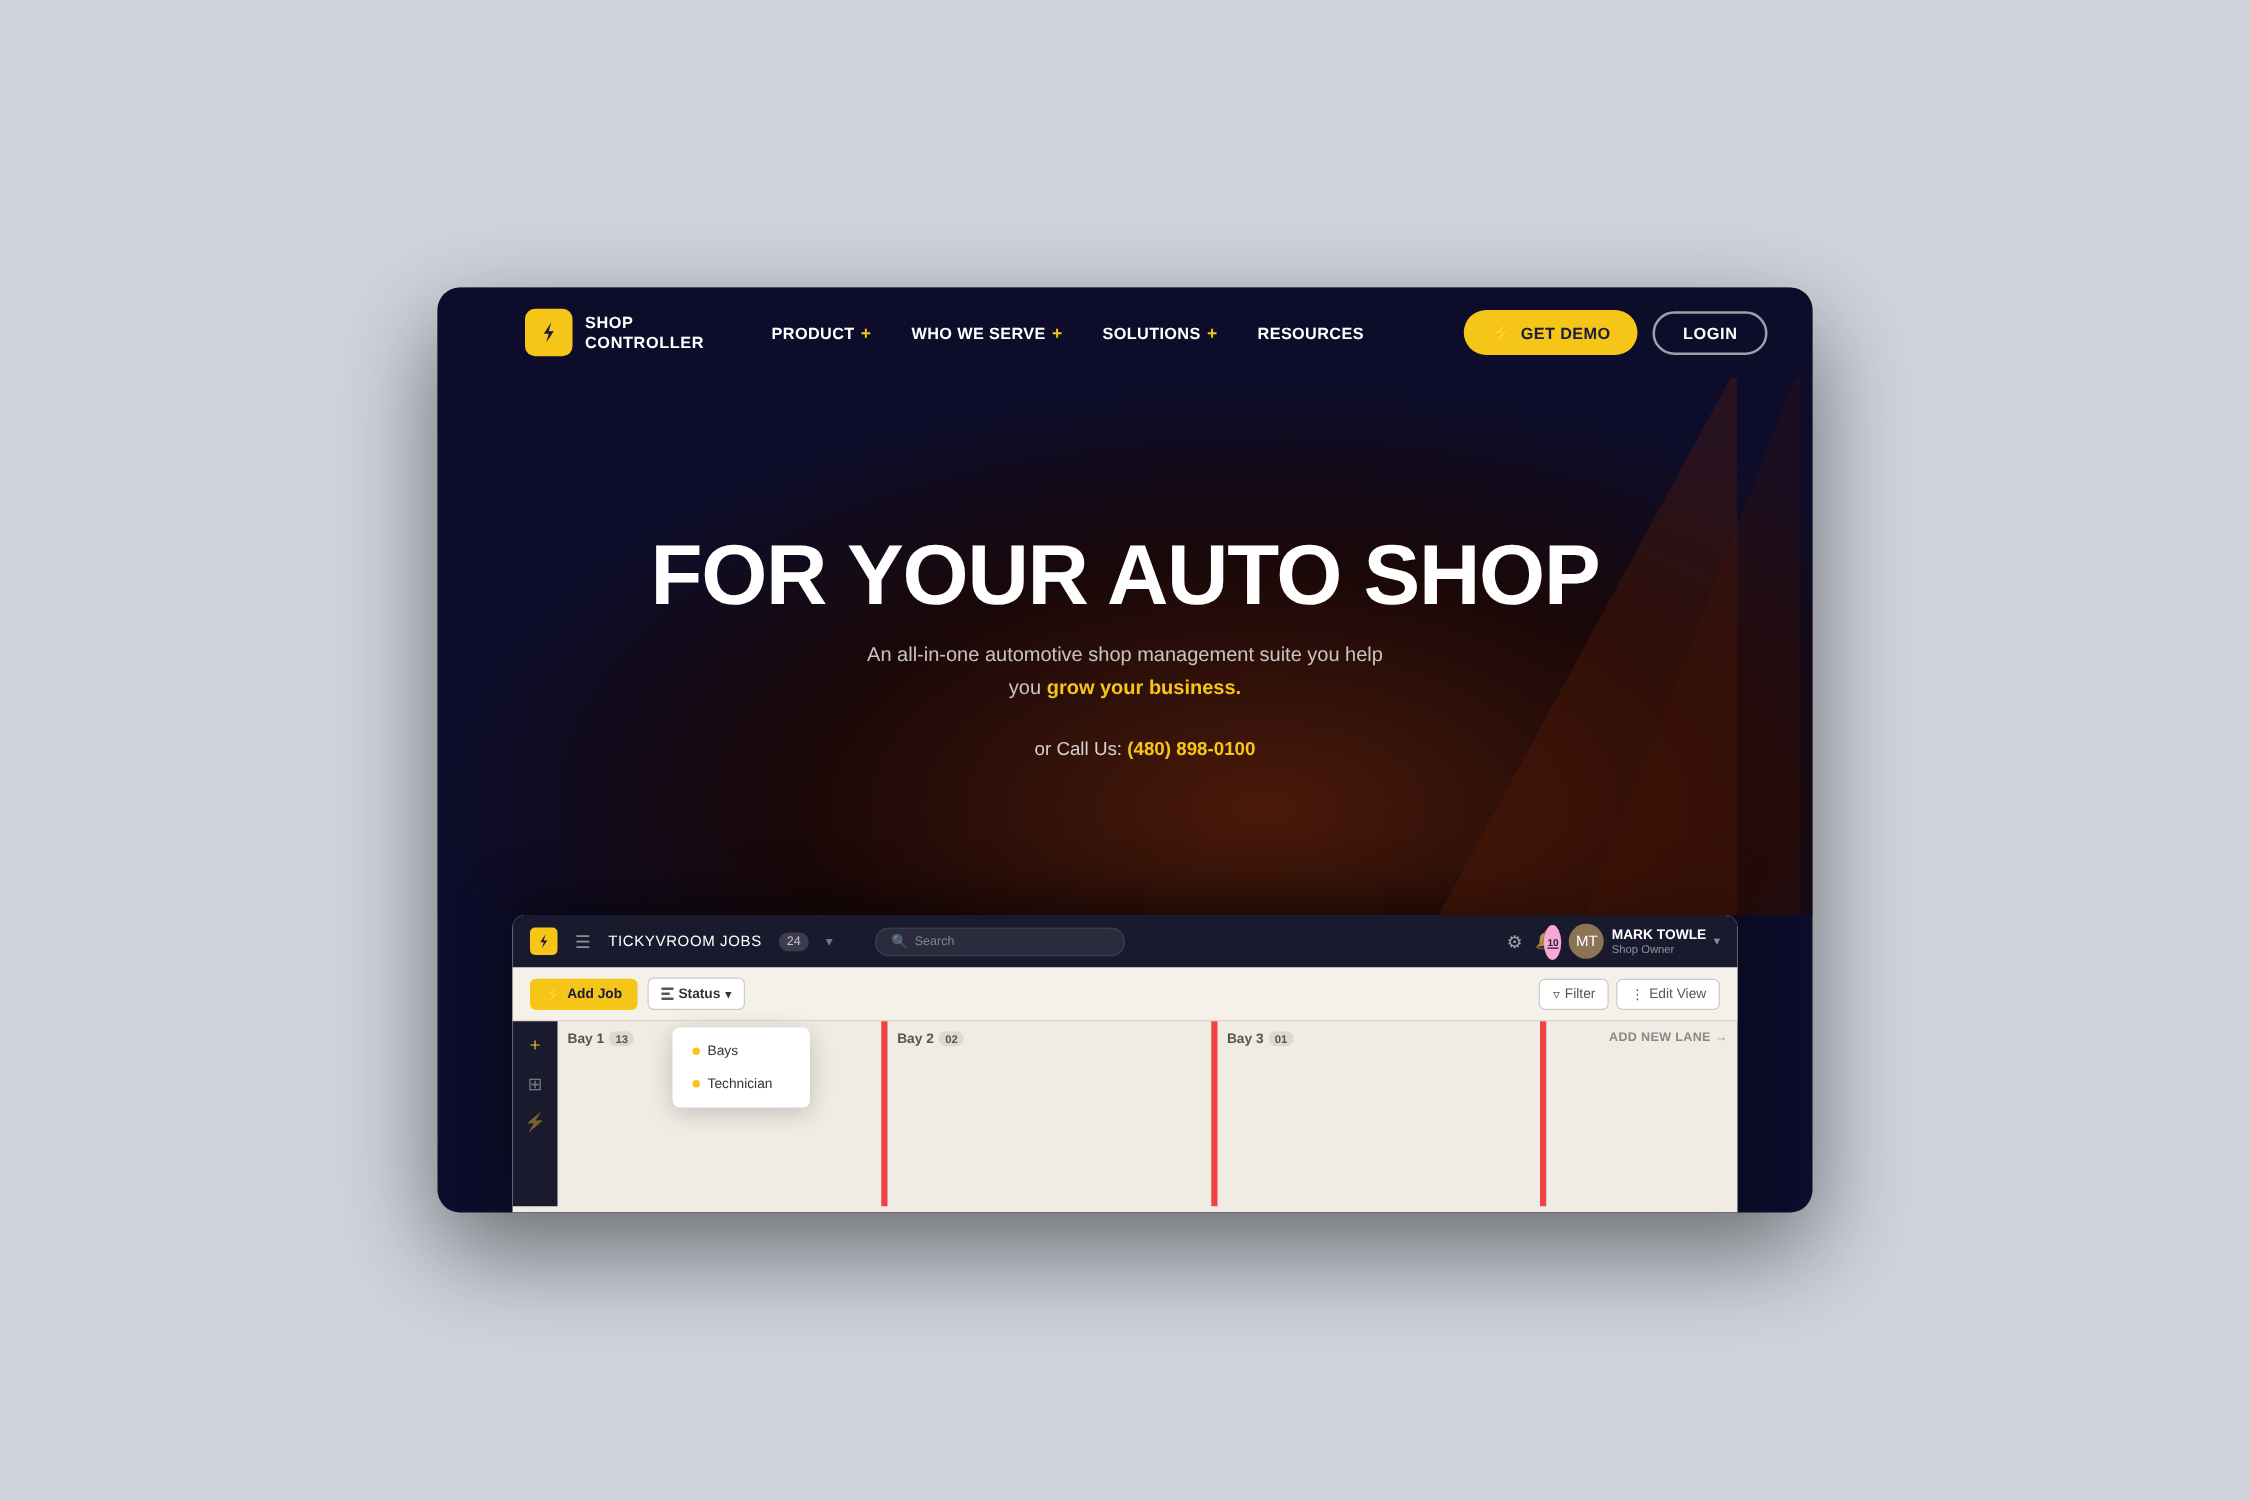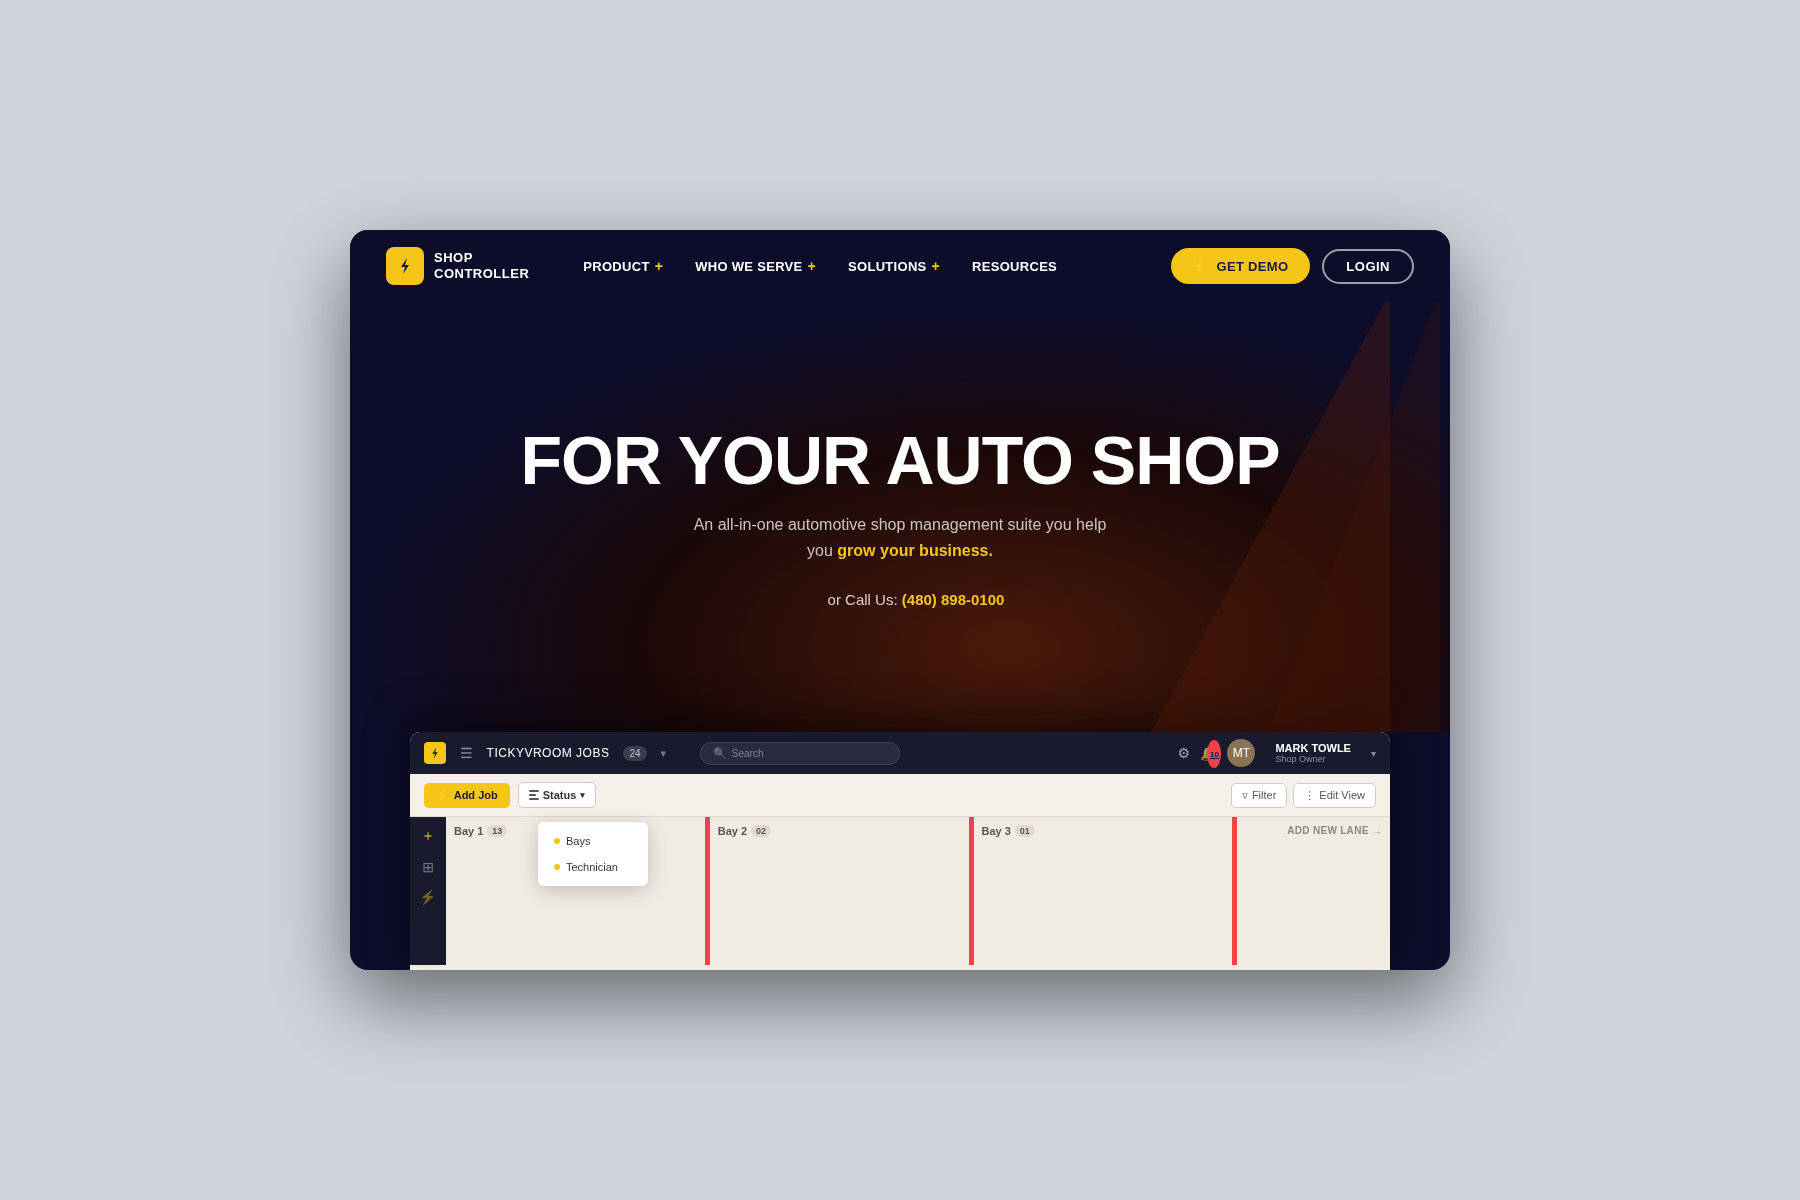--- a/index.html
+++ b/index.html
@@ -33,20 +33,21 @@
       position: relative;
       z-index: 10;
     }
 
     .logo-area {
       display: flex;
       align-items: center;
       gap: 10px;
       margin-right: 40px;
       text-decoration: none;
+      margin-left: 34px;
     }
 
     .logo-icon {
       width: 38px;
       height: 38px;
       background: #f5c518;
       border-radius: 8px;
       display: flex;
       align-items: center;
       justify-content: center;
@@ -329,37 +330,37 @@
 
     .app-notif-icon {
       color: rgba(255,255,255,0.6);
       font-size: 14px;
     }
 
     .notif-badge {
       position: absolute;
       top: -4px;
       right: -4px;
-      background: #ef4444;
+      background: #f9a8d4;
       color: #1a1a3e;
       font-size: 8px;
       font-weight: 800;
       width: 14px;
       height: 28px;
       border-radius: 50%;
       display: flex;
       align-items: center;
       justify-content: center;
       text-decoration: underline;
     }
 
     .app-user {
       display: flex;
       align-items: center;
-      gap: 20px;
+      gap: 6px;
     }
 
     .app-avatar {
       width: 28px;
       height: 28px;
       border-radius: 50%;
       background: #8b7355;
       overflow: hidden;
       display: flex;
       align-items: center;

